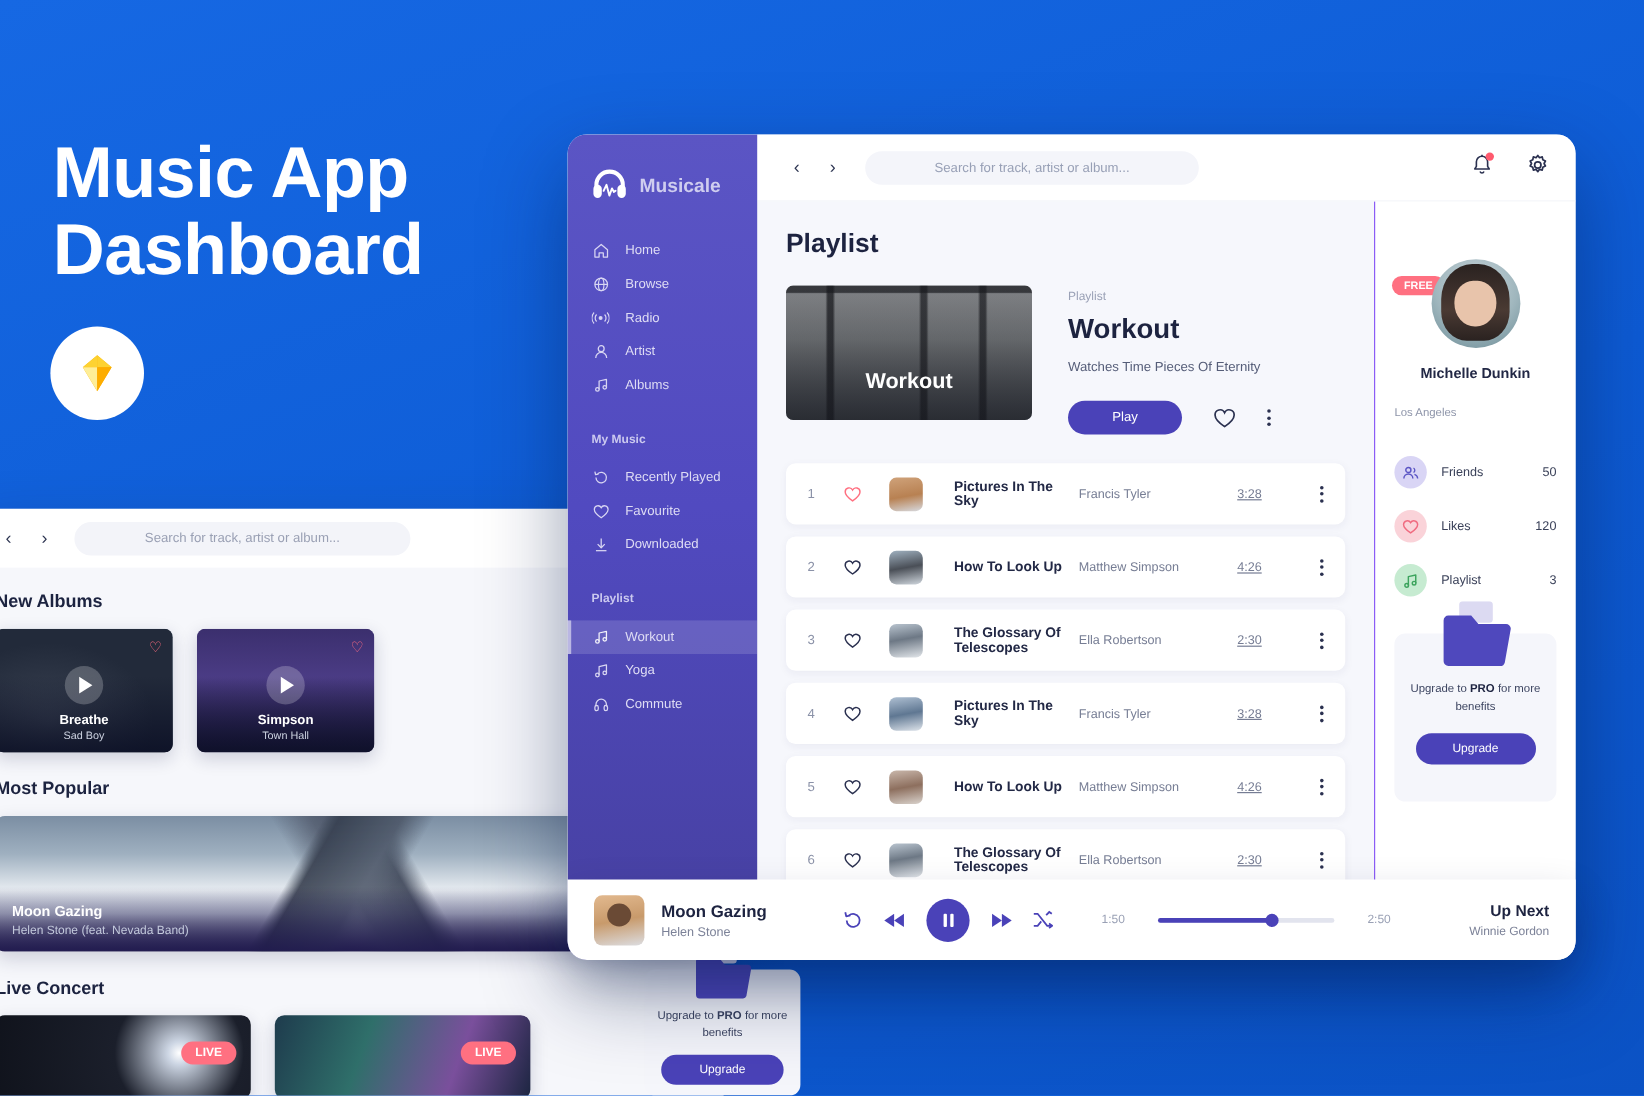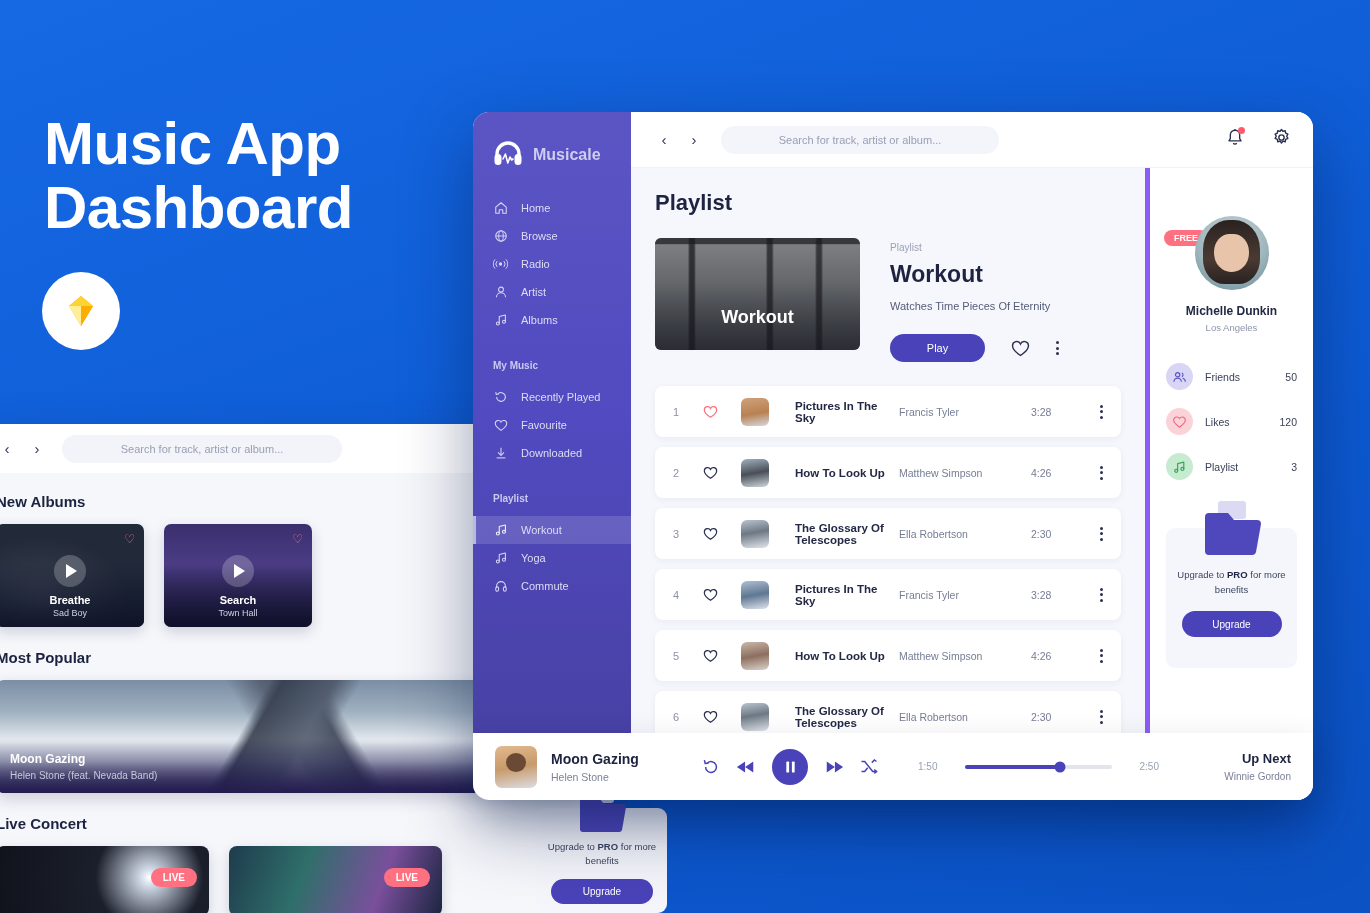--- a/index.html
+++ b/index.html
@@ -234,48 +234,48 @@
   .t-num { width: 30px; font-size: 11px; color: #8b92a8; }
   .t-heart { width: 38px; display: flex; }
   .t-thumb { width: 28px; height: 28px; border-radius: 6px; flex: 0 0 auto; margin-right: 26px; }
   .th1 { background: linear-gradient(170deg, #cfa27a 0%, #b88152 55%, #d7d9de 100%); }
   .th2 { background: linear-gradient(170deg, #9fb0bf 0%, #4a4f57 50%, #cfd6dd 100%); }
   .th3 { background: linear-gradient(170deg, #b9c4cf 0%, #6d7885 45%, #e2e6ea 100%); }
   .th4 { background: linear-gradient(170deg, #aebfd2 0%, #5f7792 50%, #dde3ea 100%); }
   .th5 { background: linear-gradient(170deg, #c9b7ab 0%, #8d6f5e 50%, #d9d2cc 100%); }
   .t-title { flex: 1; font-size: 11.5px; color: #222845; font-weight: bold; }
   .t-artist { width: 132px; font-size: 10.5px; color: #767d94; }
-  .t-time { width: 52px; font-size: 10.5px; color: #767d94; }
+  .t-time { width: 52px; font-size: 10.5px; color: #767d94; text-decoration: underline; }
   .t-more { width: 20px; display: flex; justify-content: flex-end; }
 
   
   .rightpanel {
     width: 168px; flex: 0 0 168px; background: #fff; position: relative;
-    padding: 22px 16px 0; border-left: 5px solid #8b5cf6;
+    padding: 22px 16px 0; border-left: 1px solid #8b5cf6;
   }
   .free-badge {
     position: absolute; left: 14px; top: 62px; background: #ff7081; color: #fff;
     font-size: 9px; font-weight: bold; padding: 3px 10px; border-radius: 9px;
   }
   .avatar-big {
     width: 74px; height: 74px; border-radius: 50%; margin: 26px auto 0;
     background: radial-gradient(circle at 50% 32%, #cfd9de 0%, #9fb6bd 55%, #6a8a94 100%);
     position: relative; overflow: hidden;
   }
   .avatar-hair {
     position: absolute; left: 12%; top: 6%; width: 76%; height: 86%;
     border-radius: 46% 46% 38% 38%;
     background: linear-gradient(180deg, #2a2220 0%, #4a3a33 60%, #2a2220 100%);
   }
   .avatar-face {
     position: absolute; left: 27%; top: 24%; width: 46%; height: 52%;
     border-radius: 46% 46% 50% 50%; background: #e8c4ab;
   }
   .profile-name { text-align: center; font-size: 12px; color: #222845; margin-top: 14px; font-weight: bold; }
-  .profile-loc { text-align: center; font-size: 9.5px; color: #8d94a9; margin-top: 4px; }
+  .profile-loc { font-size: 9.5px; color: #8d94a9; margin-top: 21px; }
   .stats { margin-top: 30px; display: flex; flex-direction: column; gap: 18px; }
   .stat { display: flex; align-items: center; gap: 12px; }
   .stat-ic {
     width: 27px; height: 27px; border-radius: 50%; flex: 0 0 auto;
     display: flex; align-items: center; justify-content: center;
   }
   .stat-label { flex: 1; font-size: 10.5px; color: #3a4159; }
   .stat-val { font-size: 10.5px; color: #3a4159; }
   .upgrade-card {
     position: absolute; left: 16px; right: 16px; top: 360px; height: 140px;
@@ -372,21 +372,21 @@
         </div>
       </div>
       <div class="album-card">
         <div class="album-img a2"></div>
         <div class="album-scrim"></div>
         <div class="album-heart">♡</div>
         <div class="album-play">
             <div class="play-tri"></div>
           </div>
         <div class="album-meta">
-          <div class="album-name">Search</div>
+          <div class="album-name">Simpson</div>
           <div class="album-sub">Town Hall</div>
         </div>
       </div>
     </div>
 
     <div class="bg-section-title">Most Popular</div>
     <div class="popular-banner">
       <div class="popular-img"></div>
       <div class="popular-peaks"></div>
       <div class="popular-scrim"></div>

